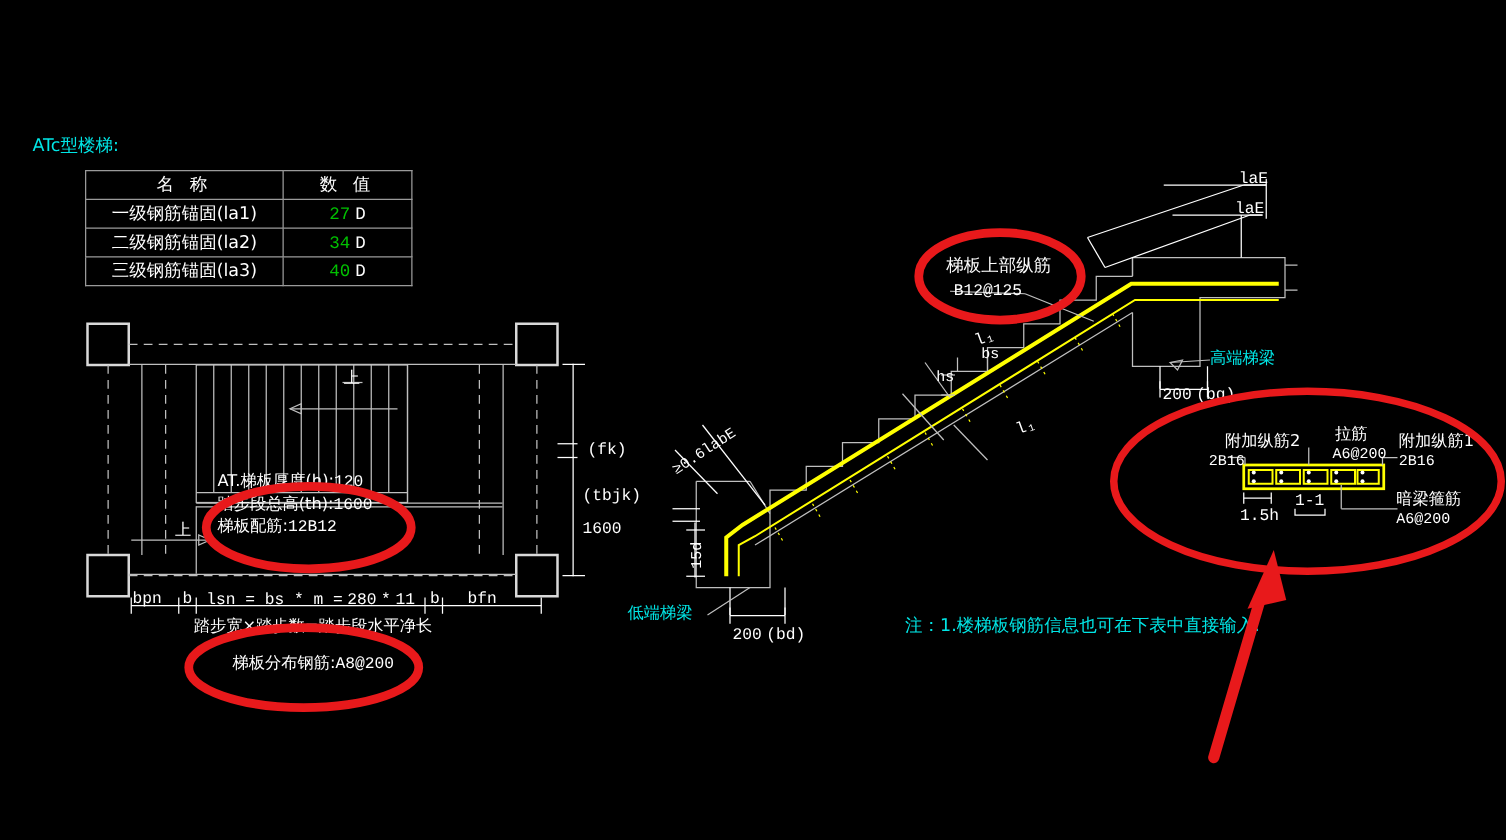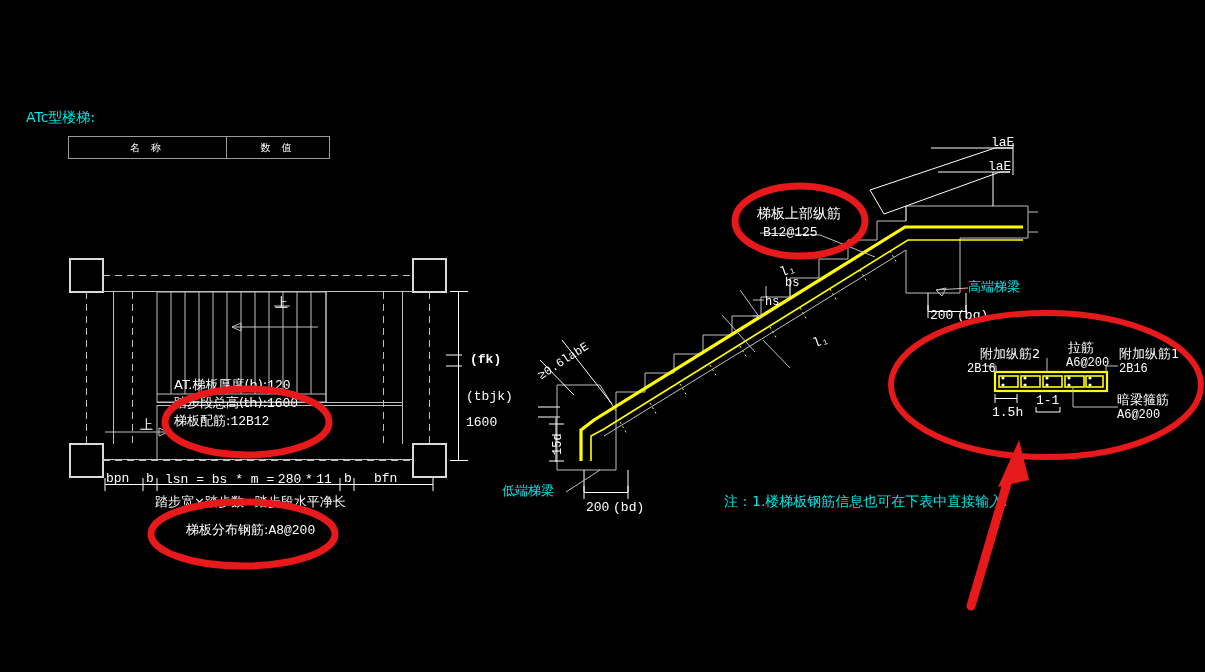--- a/index.html
+++ b/index.html
@@ -8,21 +8,21 @@
   .stage{position:absolute;left:0;top:0;width:1205px;height:672px;}
   .txt{position:absolute;white-space:nowrap;line-height:1;}
   .cyan{color:#00e6e6;}
   .white{color:#ffffff;}
   .green{color:#ffffff;}
   .mono{font-family:"Liberation Mono","DejaVu Sans Mono",monospace;}
   .cjk{font-family:"DejaVu Sans",sans-serif;}
   
   #anchor-table{position:absolute;left:68px;top:136px;border-collapse:collapse;}
   #anchor-table td,#anchor-table th{border:1px solid #9a9a9a;padding:2px 6px;
-       font-size:10px;color:#fff;text-align:center;height:17px;}
+       font-size:14px;color:#fff;text-align:center;height:17px;}
   #anchor-table th{font-weight:normal;letter-spacing:4px;}
   .cellval{color:#00c000;}
   svg{position:absolute;left:0;top:0;overflow:visible;}
   .ln{stroke:#bfbfbf;stroke-width:1;fill:none;}
   .lnw{stroke:#ffffff;stroke-width:1;fill:none;}
   .dash{stroke:#bfbfbf;stroke-width:1;fill:none;stroke-dasharray:7 5;}
   .ybar{stroke:#ffff00;stroke-width:3.2;fill:none;}
   .ythin{stroke:#ffff00;stroke-width:1.6;fill:none;}
   .ydash{stroke:#ffff00;stroke-width:1;fill:none;stroke-dasharray:2 3;}
   .redell{stroke:#e8191b;stroke-width:7;fill:none;}
@@ -37,20 +37,41 @@
 <div class="stage">
 
   <div class="txt cjk cyan" style="left:26px;top:110px;font-size:14px;">ATc型楼梯:</div>
 
   <table id="anchor-table">
     <tbody>
         <tr>
       <th class="cjk" style="width:145px;">名  称</th>
       <th class="cjk" style="width:90px;border-radius:11px;">数  值</th>
     </tr>
+    <tr>
+      <td class="cjk">一级钢筋锚固(la1)</td>
+      <td>
+        <span class="cellval mono">27</span>
+        <span class="unit mono">D</span>
+      </td>
+    </tr>
+    <tr>
+      <td class="cjk">二级钢筋锚固(la2)</td>
+      <td>
+        <span class="cellval mono">34</span>
+        <span class="unit mono">D</span>
+      </td>
+    </tr>
+    <tr>
+      <td class="cjk">三级钢筋锚固(la3)</td>
+      <td>
+        <span class="cellval mono">40</span>
+        <span class="unit mono">D</span>
+      </td>
+    </tr>
   </tbody>
     </table>
 
   <svg width="1205" height="672">
 
     <rect class="col" x="70" y="259" width="33" height="33"></rect>
     <rect class="col" x="413" y="259" width="33" height="33"></rect>
     <rect class="col" x="70" y="444" width="33" height="33"></rect>
     <rect class="col" x="413" y="444" width="33" height="33"></rect>
 
@@ -125,21 +146,21 @@
   <div class="txt" style="left:174px;top:378px;font-size:13px;">
     <span class="cjk white">AT.梯板厚度(h):</span><span class="mono green">120</span>
   </div>
   <div class="txt" style="left:174px;top:396px;font-size:13px;">
     <span class="cjk white">踏步段总高(th):</span><span class="mono green">1600</span>
   </div>
   <div class="txt" style="left:174px;top:414px;font-size:13px;">
     <span class="cjk white">梯板配筋:</span><span class="mono green">12B12</span>
   </div>
 
-  <div class="txt mono white" style="left:470px;top:353px;font-size:13px;font-weight:bold;">(fk)</div>
+  <div class="txt mono white" style="left:470px;top:353px;font-size:13px;">(fk)</div>
   <div class="txt mono white" style="left:466px;top:390px;font-size:13px;">(tbjk)</div>
   <div class="txt mono green" style="left:466px;top:416px;font-size:13px;">1600</div>
 
   <div class="txt mono white" style="left:106px;top:472px;font-size:13px;">bpn</div>
   <div class="txt mono white" style="left:146px;top:472px;font-size:13px;">b</div>
   <div class="txt" style="left:165px;top:472px;font-size:13px;">
     <span class="mono white">lsn = bs * m =</span>
     <span class="mono green">280</span>
     <span class="mono white">*</span>
     <span class="mono green">11</span>
@@ -262,21 +283,21 @@
   <div class="txt cjk cyan" style="left:502px;top:484px;font-size:13px;">低端梯梁</div>
   <div class="txt" style="left:586px;top:500px;font-size:13px;">
     <span class="mono green">200</span>
     <span class="mono white">(bd)</span>
   </div>
 
   <div class="txt mono white rot90" style="left:536px;top:372px;font-size:12px;transform:rotate(-33deg);">≥0.6labE</div>
   <div class="txt mono white" style="left:552px;top:455px;font-size:12px;transform:rotate(-90deg);transform-origin:0 0;">15d</div>
 
   <div class="txt mono white" style="left:785px;top:277px;font-size:12px;">bs</div>
-  <div class="txt mono white" style="left:765px;top:296px;font-size:12px;text-align:center;">hs</div>
+  <div class="txt mono white" style="left:749px;top:296px;font-size:12px;text-align:center;">hs</div>
   <div class="txt mono white" style="left:780px;top:264px;font-size:13px;transform:rotate(-20deg);">l₁</div>
   <div class="txt mono white" style="left:813px;top:335px;font-size:13px;transform:rotate(-20deg);">l₁</div>
 
   <div class="txt cjk white" style="left:757px;top:206px;font-size:14px;">梯板上部纵筋</div>
   <div class="txt mono green" style="left:763px;top:226px;font-size:13px;">B12@125</div>
 
   <svg width="1205" height="672">
 
     <rect x="995" y="372" width="112" height="19" fill="#000" stroke="#ffff00" stroke-width="2.2"></rect>
     <g stroke="#ffff00" stroke-width="1.6" fill="none">

